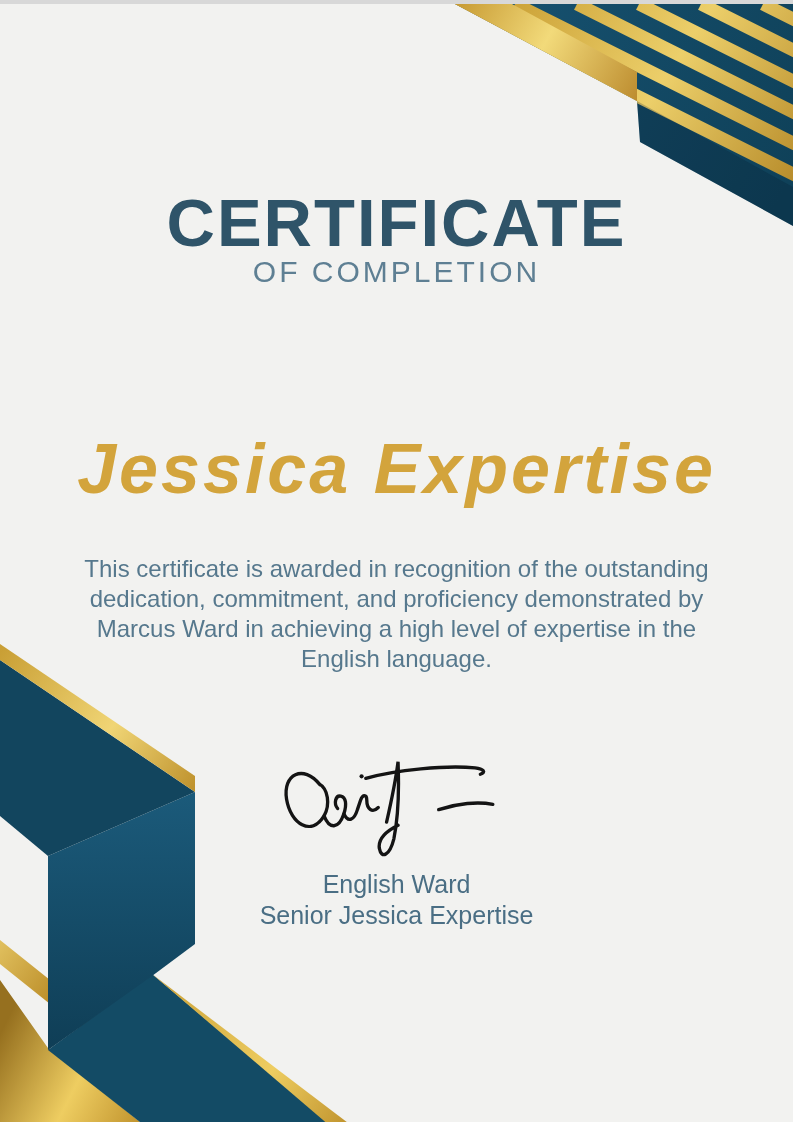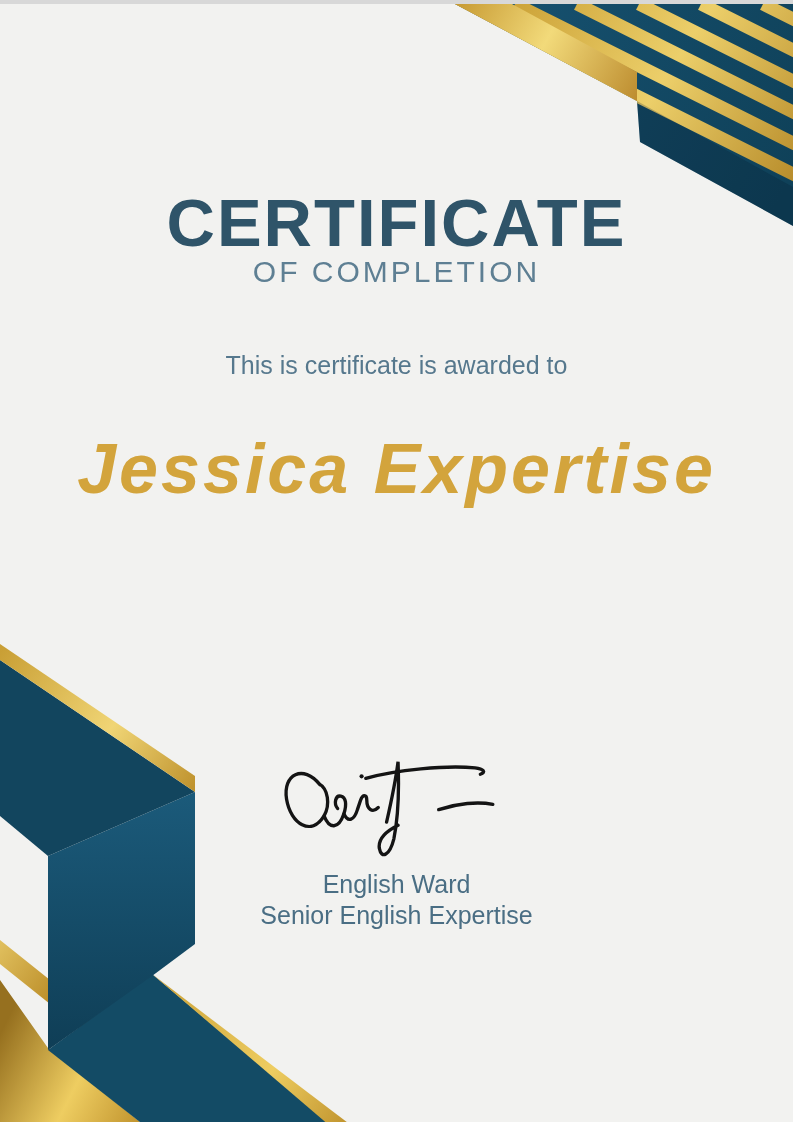--- a/index.html
+++ b/index.html
@@ -130,30 +130,30 @@
       <path d="M48,852 L195,788 L195,940 L152,972 L48,1046 Z" fill="url(#gVertBand)"></path>
 
       <path d="M0,656 L195,788 L48,852 L0,812 Z" fill="#12455e"></path>
 
       <path d="M0,640 L195,772 L195,788 L0,656 Z" fill="url(#gStripeBL1)"></path>
     </g>
   </svg>
 
   <div class="textblock title">CERTIFICATE</div>
   <div class="textblock subtitle">OF COMPLETION</div>
-  <div class="textblock intro">This is certificate is awarded to</div>
   <div class="textblock recipient">Jessica Expertise</div>
+  <div class="textblock body-text">This certificate is awarded in recognition of the outstanding dedication, commitment, and proficiency demonstrated by Marcus Ward in achieving a high level of expertise in the English language.</div>
 
   <div class="textblock signature-wrap">
     <svg width="250" height="115" viewBox="0 0 240 110" aria-hidden="true" fill="none" stroke="#141414" stroke-width="3.2" stroke-linecap="round">
       <path d="M46,34 C30,14 10,24 14,48 C18,72 38,84 50,64 C56,53 54,38 45,33"></path>
       <path d="M50,64 C55,77 64,77 69,62 C72,53 71,46 66,45 C61,44 59,52 63,57"></path>
       <path d="M69,62 C73,71 79,68 82,58 L85,49 C87,43 91,43 91,49 C91,57 96,62 102,56"></path>
       <path d="M110,70 C115,48 119,28 121,12 C122,36 121,66 117,86 C113,102 105,106 103,95 C102,87 109,79 121,73"></path>
       <path d="M90,28 C118,20 168,15 195,18 C203,19 206,22 200,24"></path>
       <path d="M160,58 C178,52 198,50 212,53"></path>
       <circle cx="86" cy="26" r="2" fill="#141414" stroke="none"></circle>
     </svg>
   </div>
 
   <div class="textblock signer-name">English Ward</div>
-  <div class="textblock signer-title">Senior English Expertise</div>
+  <div class="textblock signer-title">Senior Jessica Expertise</div>
 </div>
 
 </body></html>

